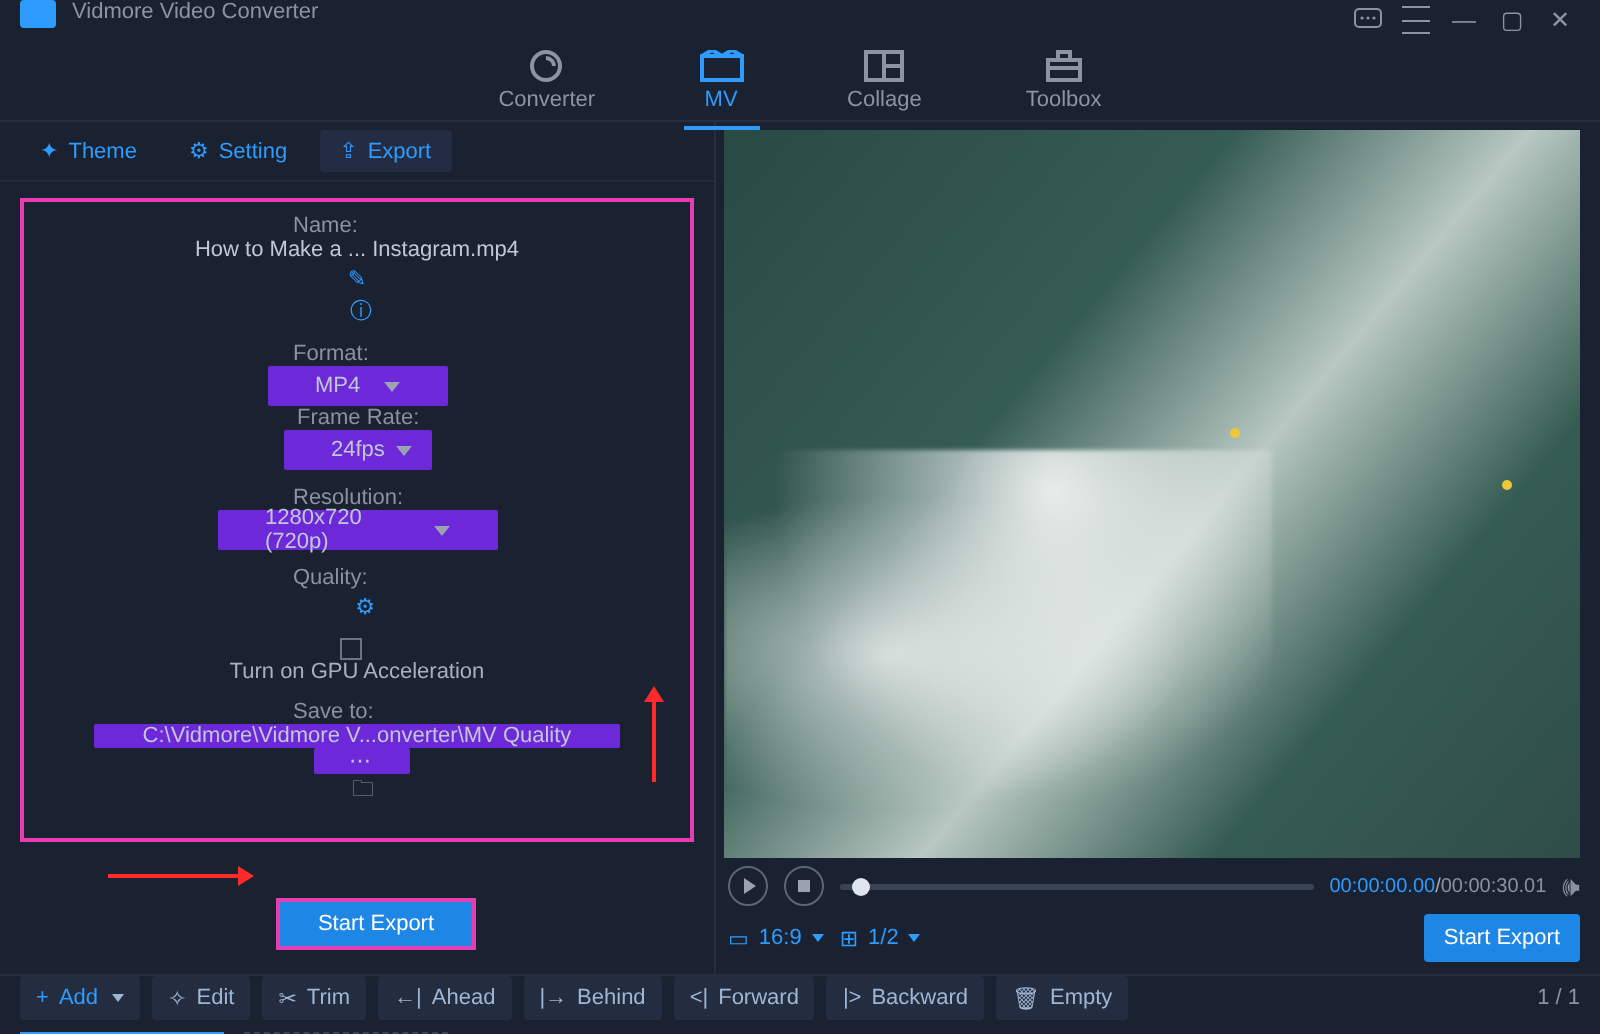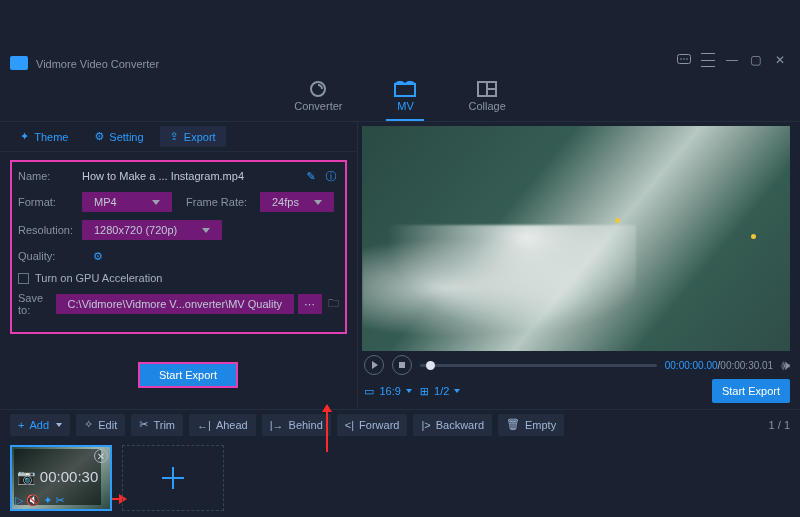--- a/index.html
+++ b/index.html
@@ -1,20 +1,20 @@
 <!DOCTYPE html>
 <html><head>
 <meta charset="utf-8">
 <style>
   * { box-sizing: border-box; margin: 0; padding: 0; font-family: Arial, sans-serif; }
   html, body { width: 800px; height: 517px; overflow: hidden; background: #1a2232; color: #a8b0c0; font-size: 11px; }
   .app { width: 800px; height: 517px; background: #1a2232; display: flex; flex-direction: column; }
 
   
-  .titlebar { height: 26px; display: flex; align-items: flex-end; padding: 0 10px; color: #8c94a4; margin-top: 44px; }
+  .titlebar { height: 26px; display: flex; align-items: flex-start; padding: 0 10px; color: #8c94a4; }
   .titlebar .logo { width: 18px; height: 14px; background: #2e9cff; border-radius: 2px; margin-right: 8px; }
   .titlebar .spacer { flex: 1; }
   .titlebar .winbtn { width: 20px; height: 20px; display: flex; align-items: center; justify-content: center; font-size: 12px; color: #8c94a4; cursor: pointer; margin-left: 4px; }
   .menu-ic { width:14px; height:14px; display:inline-flex; flex-direction:column; justify-content:space-between; }
   .menu-ic span{ height:1px; background:#8c94a4; }
 
   
   .mainnav { height: 52px; display: flex; align-items: center; justify-content: center; gap: 36px; border-bottom: 1px solid #252d3e; }
   .mainnav .tab { display: flex; flex-direction: column; align-items: center; gap: 2px; color: #8c94a4; cursor: pointer; position: relative; padding: 4px 8px; }
   .mainnav .tab.active { color: #2e9cff; }
@@ -25,23 +25,23 @@
   .body { flex: 1; display: flex; }
 
   
   .left { width: 358px; display: flex; flex-direction: column; border-right: 1px solid #252d3e; }
   .subtabs { height: 30px; display: flex; align-items: center; padding: 0 10px; gap: 6px; border-bottom: 1px solid #232b3c; }
   .subtabs .stab { display: flex; align-items: center; gap: 5px; padding: 4px 10px; color: #2e9cff; cursor: pointer; font-size: 11px; border-radius:2px; }
   .subtabs .stab.active { background: #232c42; }
 
   .export-panel { position: relative; padding: 8px 10px 12px 10px; }
   .export-box { border: 2px solid #e63db2; padding: 6px 6px 8px 6px; }
-  .frow { display: flex; align-items: center; margin-bottom: 8px; }
+  .frow { display: flex; align-items: center; margin-bottom: 8px; flex-direction: column; }
   .frow .lbl { width: 64px; color: #8a92a2; }
-  .sel { background: #701a75; color: #c0c8d6; height: 20px; padding: 0 12px; display: flex; align-items: center; justify-content: space-between; border-radius: 1px; cursor: pointer; }
+  .sel { background: #6d28d9; color: #c0c8d6; height: 20px; padding: 0 24px; display: flex; align-items: center; justify-content: space-between; border-radius: 1px; cursor: pointer; }
   .caret-d { width:0;height:0;border-left:4px solid transparent;border-right:4px solid transparent;border-top:5px solid #9aa2b2; margin-left:6px; }
   .mini-ic { width:16px; height:16px; display:inline-flex; align-items:center; justify-content:center; color:#2e9cff; cursor:pointer; }
   .chk { width:11px; height:11px; border:1px solid #6b7486; display:inline-block; margin-right:6px; }
   .dot3 { letter-spacing:1px; }
   .save-row .sel { flex:1; }
   .name-text { color:#c0c8d6; }
 
   .start-export-left { margin: 28px 0 0 128px; width: 100px; height: 26px; background: #1e87e5; color: #fff; border: 2px solid #e63db2; display:flex; align-items:center; justify-content:center; cursor:pointer; font-size:11px; }
   
   .arrow-up { position:absolute; left:326px; top:258px; width:2px; height:42px; background:#ff2a2a; }
@@ -142,20 +142,30 @@
     <div class="tab">
       <div class="navicon">
           <svg width="20" height="16" viewBox="0 0 20 16">
             <rect x="1" y="1" width="18" height="14" fill="none" stroke="#8c94a4" stroke-width="2"></rect>
             <line x1="10" y1="1" x2="10" y2="15" stroke="#8c94a4" stroke-width="2"></line>
             <line x1="10" y1="8" x2="19" y2="8" stroke="#8c94a4" stroke-width="2"></line>
           </svg>
         </div>
       <span>Collage</span>
     </div>
+    <div class="tab">
+      <div class="navicon">
+          <svg width="20" height="16" viewBox="0 0 20 16">
+            <rect x="2" y="5" width="16" height="10" fill="none" stroke="#8c94a4" stroke-width="2"></rect>
+            <rect x="7" y="1" width="6" height="4" fill="none" stroke="#8c94a4" stroke-width="2"></rect>
+            <line x1="2" y1="9" x2="18" y2="9" stroke="#8c94a4" stroke-width="2"></line>
+          </svg>
+        </div>
+      <span>Toolbox</span>
+    </div>
   </div>
 
   <div class="body">
 
     <div class="left">
       <div class="subtabs">
         <div class="stab">
           <span>✦</span>
           <span>Theme</span>
         </div>

